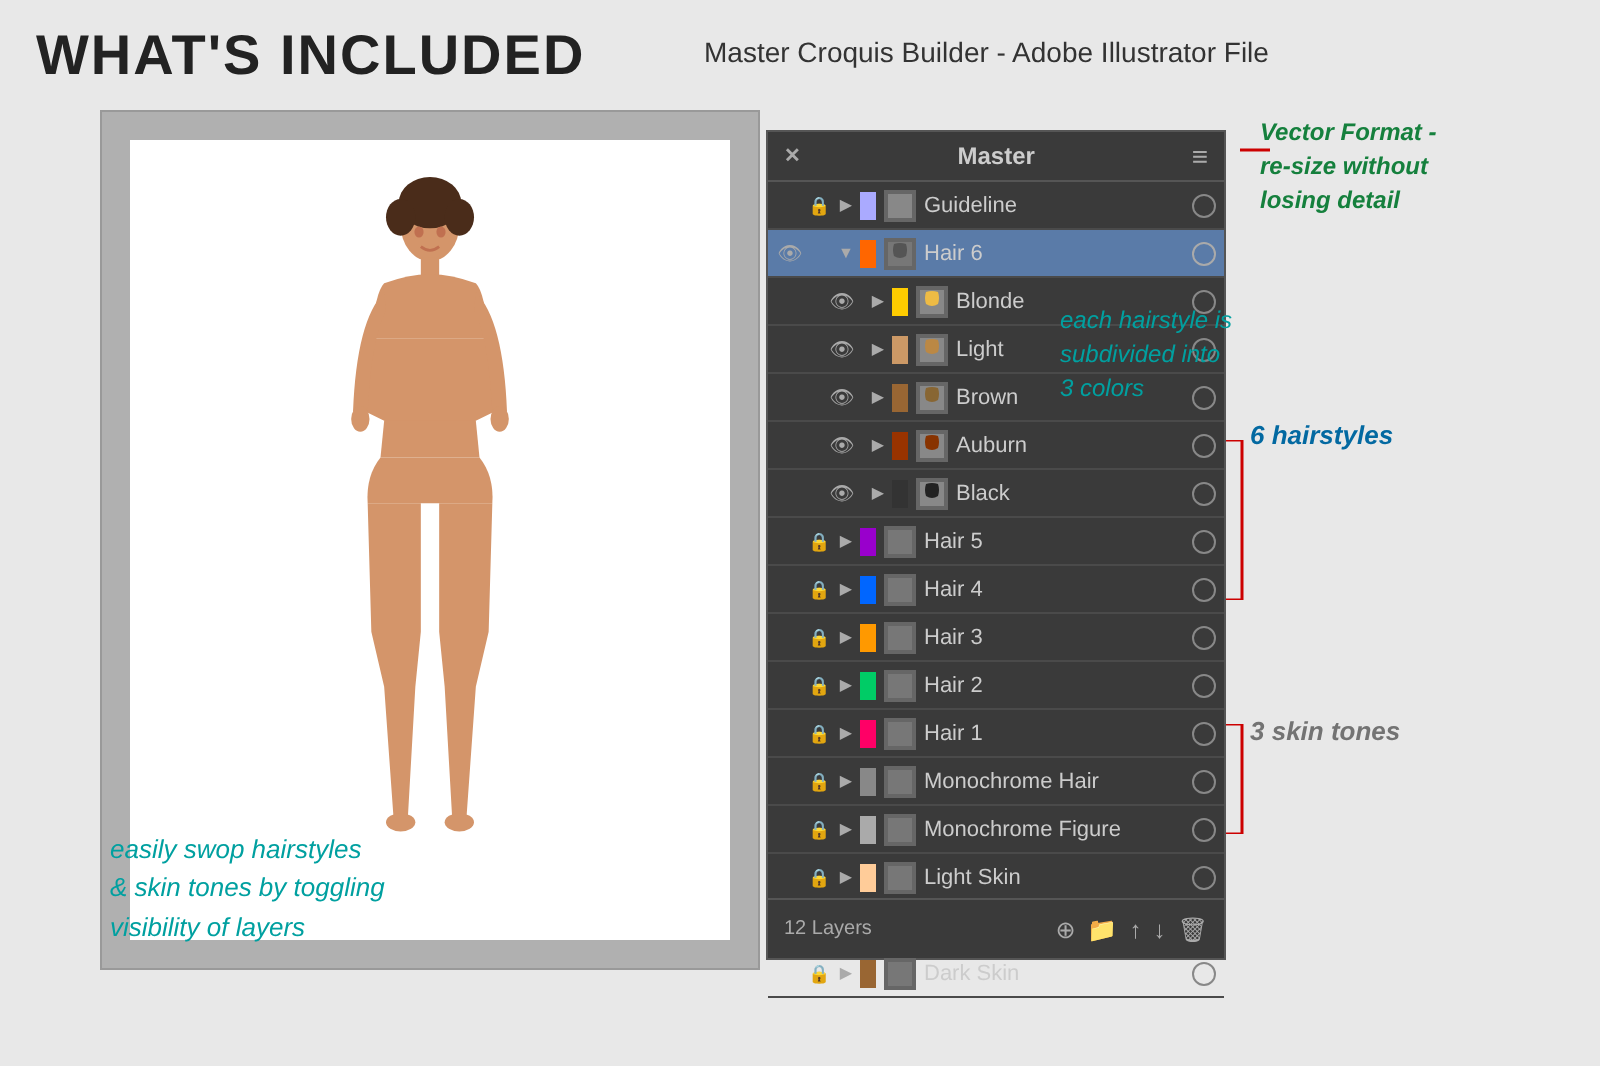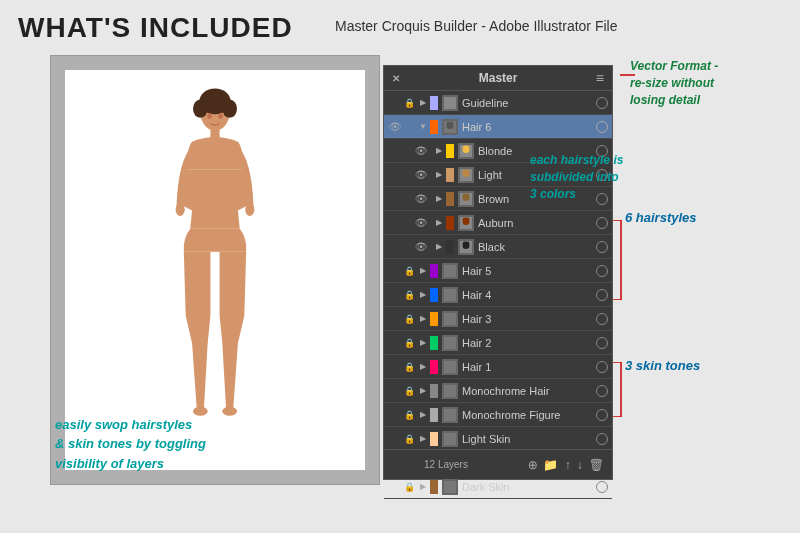--- a/index.html
+++ b/index.html
@@ -18,21 +18,21 @@
       top: 12px;
       left: 18px;
       font-size: 28px;
       font-weight: 900;
       color: #222;
       letter-spacing: 1px;
     }
     .header-subtitle {
       position: absolute;
       top: 18px;
-      left: 335px;
+      left: 352px;
       font-size: 14px;
       color: #333;
     }
 
     
     .canvas-area {
       position: absolute;
       top: 55px;
       left: 50px;
       width: 330px;
@@ -170,21 +170,20 @@
       background: #3a3a3a;
       border-top: 1px solid #555;
       display: flex;
       align-items: center;
       padding: 0 8px;
       justify-content: space-between;
     }
     .layers-count {
       font-size: 10px;
       color: #aaa;
-      margin-left: 32px;
     }
     .layers-footer-icons {
       display: flex;
       gap: 6px;
       color: #aaa;
       font-size: 12px;
     }
 
     
     .annotation {
@@ -193,21 +192,21 @@
       line-height: 1.3;
     }
     .annotation-red {
       color: #15803d;
       font-size: 12px;
       font-weight: bold;
     }
     .annotation-teal {
       color: #00a0a0;
       font-size: 12px;
-      font-weight: bold;
+      font-weight: normal;
     }
     .annotation-black {
       color: #222;
       font-size: 13px;
       font-weight: bold;
     }
   </style>
 </head>
 <body>
 
@@ -531,21 +530,21 @@
 </div>
 
 <div class="annotation annotation-black" style="position:absolute;top:210px;left:625px;color:#0369a1;font-size:13px;">6 hairstyles</div>
 
 <svg style="position:absolute;top:220px;left:613px;width:15px;height:80px;pointer-events:none;">
   <line x1="8" y1="0" x2="8" y2="80" stroke="#cc0000" stroke-width="1.5"></line>
   <line x1="8" y1="0" x2="0" y2="0" stroke="#cc0000" stroke-width="1.5"></line>
   <line x1="8" y1="80" x2="0" y2="80" stroke="#cc0000" stroke-width="1.5"></line>
 </svg>
 
-<div class="annotation annotation-black" style="position:absolute;top:358px;left:625px;color:#0369a1;font-size:13px;">3 skin tones</div>
+<div class="annotation annotation-black" style="position:absolute;top:358px;left:625px;color:#737373;font-size:13px;">3 skin tones</div>
 
 <svg style="position:absolute;top:362px;left:613px;width:15px;height:55px;pointer-events:none;">
   <line x1="8" y1="0" x2="8" y2="55" stroke="#cc0000" stroke-width="1.5"></line>
   <line x1="8" y1="0" x2="0" y2="0" stroke="#cc0000" stroke-width="1.5"></line>
   <line x1="8" y1="55" x2="0" y2="55" stroke="#cc0000" stroke-width="1.5"></line>
 </svg>
 
 <div class="annotation annotation-teal" style="position:absolute;bottom:60px;left:55px;font-size:13px;line-height:1.5;">
   easily swop hairstyles<br>
   &amp; skin tones by toggling<br>

